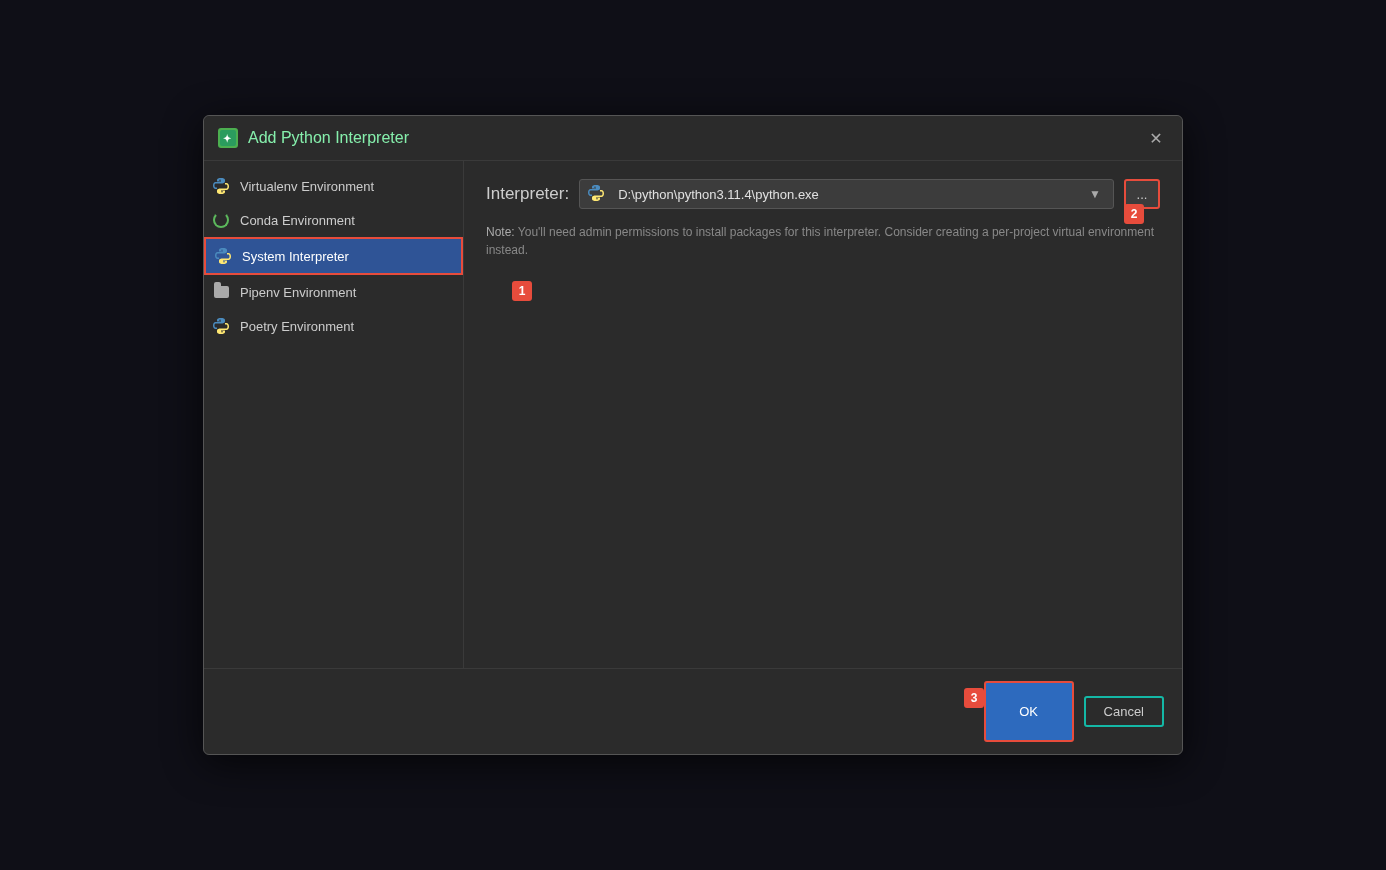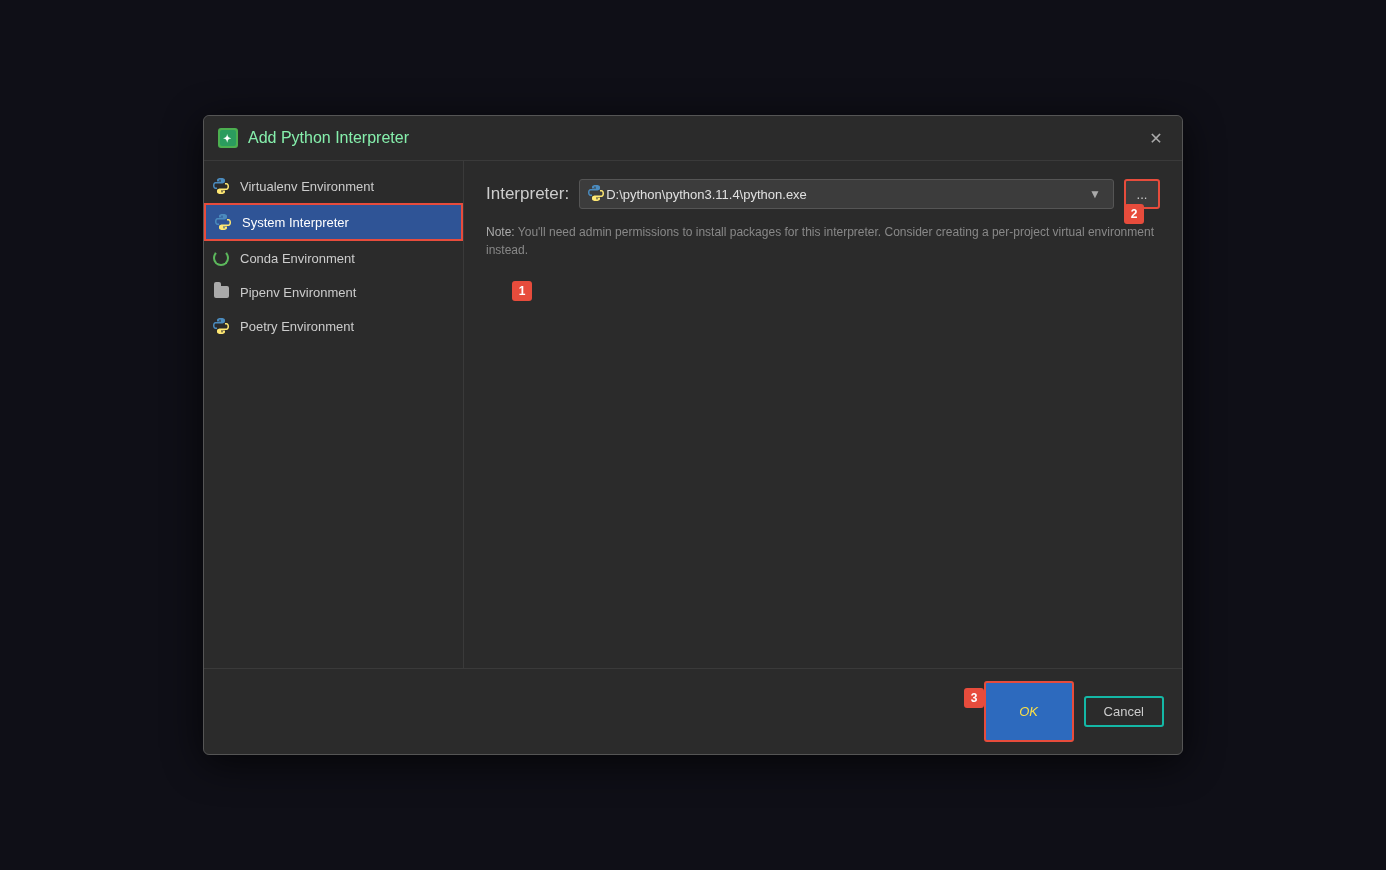--- a/index.html
+++ b/index.html
@@ -180,21 +180,21 @@
 
     .interpreter-input-wrap {
       flex: 1;
       display: flex;
       align-items: center;
       background: #3c3c3c;
       border: 1px solid #555;
       border-radius: 3px;
       height: 30px;
       padding: 0 8px;
-      gap: 2px;
+      gap: 14px;
     }
 
     .interpreter-input-wrap .py-icon {
       flex-shrink: 0;
     }
 
     .interpreter-path {
       flex: 1;
       background: transparent;
       border: none;
@@ -249,26 +249,25 @@
       justify-content: flex-end;
       padding: 12px 18px;
       border-top: 1px solid #3a3a3a;
       gap: 10px;
     }
 
     .btn-ok {
       background: #2d6abe;
       border: 2px solid #e74c3c;
       border-radius: 3px;
-      color: #fde047;
+      color: #ffffff;
       cursor: pointer;
       padding: 21px 28px;
       font-size: 13px;
       min-width: 90px;
-      font-style: italic;
     }
 
     .btn-cancel {
       background: transparent;
       border: 2px solid #14b8a6;
       border-radius: 3px;
       color: #ccc;
       cursor: pointer;
       padding: 6px 18px;
       font-size: 13px;
@@ -328,35 +327,35 @@
         <div class="sidebar-item">
           <span class="python-icon">
             <svg class="icon-python" viewBox="0 0 16 16">
               <path d="M8 0C5.8 0 4 .5 4 2v1.5h4V4H2.5C1.1 4 0 5.3 0 7.5S1.1 11 2.5 11H4v-1.5H2.5C1.9 9.5 1.5 8.8 1.5 7.5S1.9 5.5 2.5 5.5H8c2.2 0 4-.5 4-2V2c0-1.5-1.8-2-4-2zm-1 1.5a.75.75 0 1 1 0 1.5.75.75 0 0 1 0-1.5z" fill="#4b8bbe"></path>
               <path d="M8 16c2.2 0 4-.5 4-2v-1.5H8V12h5.5C14.9 12 16 10.7 16 8.5S14.9 5 13.5 5H12v1.5h1.5c.6 0 1 .7 1 2S14.1 10.5 13.5 10.5H8c-2.2 0-4 .5-4 2V14c0 1.5 1.8 2 4 2zm1-1.5a.75.75 0 1 1 0-1.5.75.75 0 0 1 0 1.5z" fill="#ffe873"></path>
             </svg>
           </span>
           <span class="sidebar-item-label">Virtualenv Environment</span>
         </div>
 
+        <div class="sidebar-item">
+          <span class="python-icon">
+            <div class="icon-conda"></div>
+          </span>
+          <span class="sidebar-item-label">Conda Environment</span>
+        </div>
+
         <div class="sidebar-item active">
           <span class="python-icon">
             <svg class="icon-python" viewBox="0 0 16 16">
               <path d="M8 0C5.8 0 4 .5 4 2v1.5h4V4H2.5C1.1 4 0 5.3 0 7.5S1.1 11 2.5 11H4v-1.5H2.5C1.9 9.5 1.5 8.8 1.5 7.5S1.9 5.5 2.5 5.5H8c2.2 0 4-.5 4-2V2c0-1.5-1.8-2-4-2zm-1 1.5a.75.75 0 1 1 0 1.5.75.75 0 0 1 0-1.5z" fill="#4b8bbe"></path>
               <path d="M8 16c2.2 0 4-.5 4-2v-1.5H8V12h5.5C14.9 12 16 10.7 16 8.5S14.9 5 13.5 5H12v1.5h1.5c.6 0 1 .7 1 2S14.1 10.5 13.5 10.5H8c-2.2 0-4 .5-4 2V14c0 1.5 1.8 2 4 2zm1-1.5a.75.75 0 1 1 0-1.5.75.75 0 0 1 0 1.5z" fill="#ffe873"></path>
             </svg>
           </span>
           <span class="sidebar-item-label">System Interpreter</span>
-        </div>
-
-        <div class="sidebar-item">
-          <span class="python-icon">
-            <div class="icon-conda"></div>
-          </span>
-          <span class="sidebar-item-label">Conda Environment</span>
         </div>
 
         <div class="sidebar-item">
           <span class="python-icon">
             <div class="icon-folder"></div>
           </span>
           <span class="sidebar-item-label">Pipenv Environment</span>
         </div>
 
         <div class="sidebar-item">

